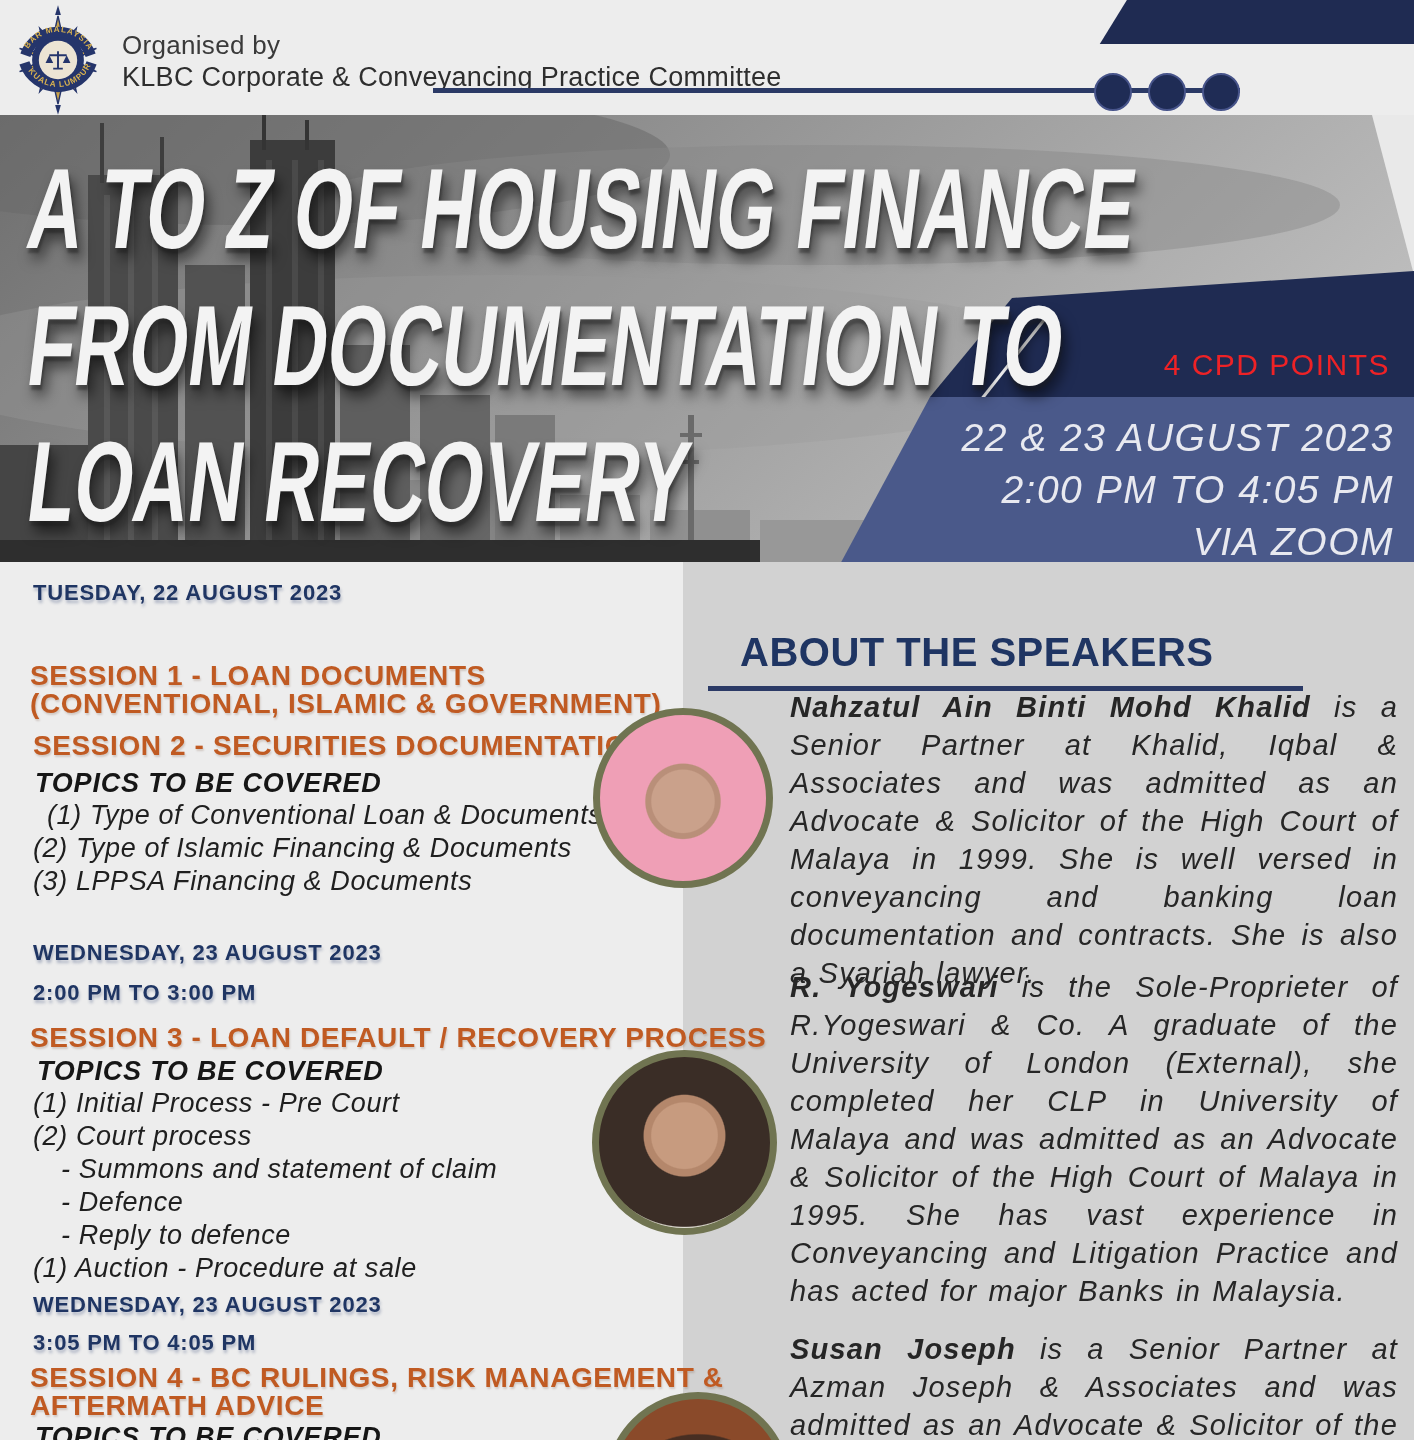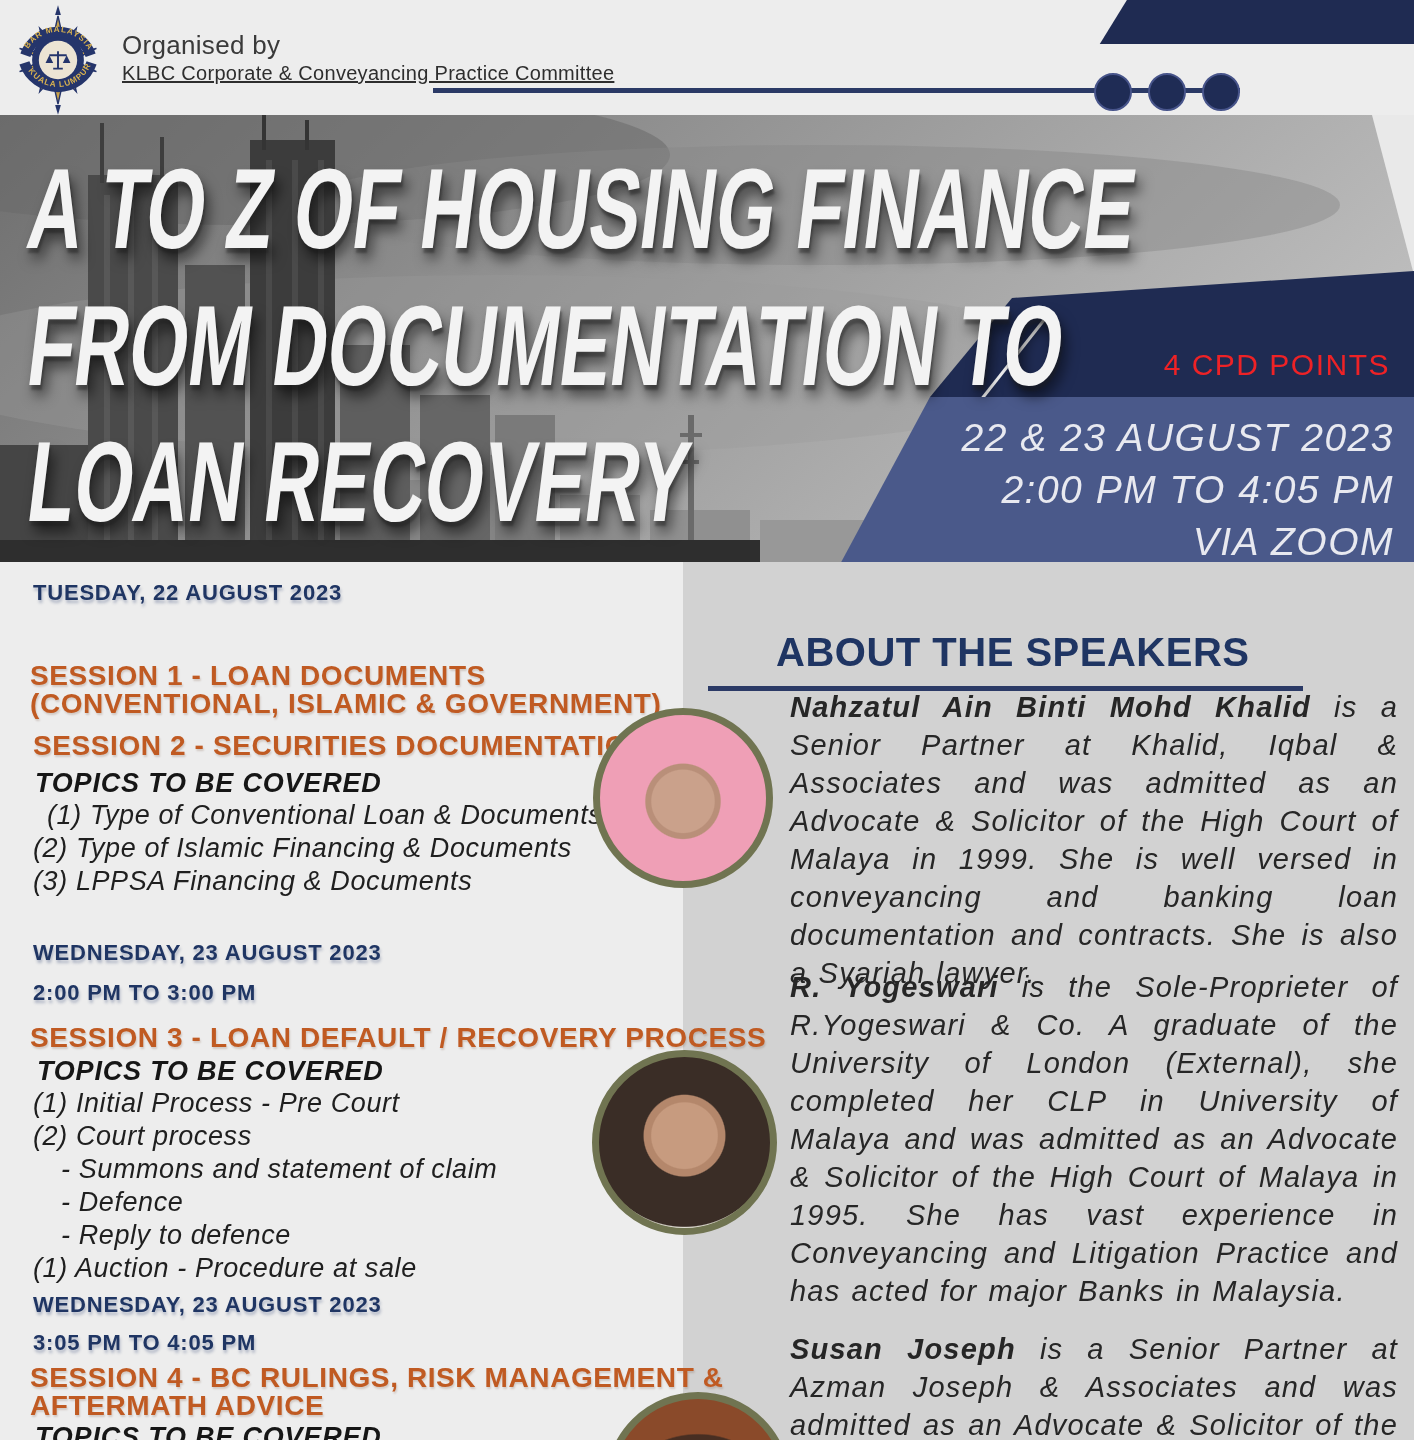--- a/index.html
+++ b/index.html
@@ -3,21 +3,21 @@
 <meta charset="utf-8">
 <style>
   html,body{margin:0;padding:0;}
   body{width:1414px;height:1440px;overflow:hidden;background:#ededed;
        font-family:"Liberation Sans",sans-serif;position:relative;}
   #page{position:absolute;inset:0;width:1414px;height:1440px;background:#ededed;}
   .abs{position:absolute;}
 
   
   .org-line{font-size:26px;color:#3a3a3a;letter-spacing:.3px;}
-  .committee-line{font-size:20px;color:#2e2e2e;letter-spacing:.3px;text-decoration:underline;}
+  .committee-line{font-size:27px;color:#2e2e2e;letter-spacing:.3px;}
   .header-rule{height:5px;background:#2b3a66;}
   .corner-par{background:#1f2b52;clip-path:polygon(10% 0,100% 0,100% 100%,1.5% 100%);}
   .dot{width:38px;height:38px;border-radius:50%;background:#1f2c55;border:2px solid #47548a;box-sizing:border-box;}
 
   
   .hero-title{color:#f3f3f3;font-weight:bold;font-size:76px;line-height:76px;white-space:nowrap;
       letter-spacing:0px;transform:skewX(-7deg) scaleY(1.5);transform-origin:0 0;
       text-shadow:6px 7px 10px rgba(0,0,0,.55),2px 3px 2px rgba(40,40,40,.45);}
 
   .cpd{font-size:30px;color:#ee2226;letter-spacing:1.5px;text-align:right;margin-left:16px;}
@@ -172,21 +172,21 @@
   <div class="abs topic indent" style="left:33px;top:1187px;z-index:2;">- Defence</div>
   <div class="abs topic indent" style="left:33px;top:1220px;z-index:2;">- Reply to defence</div>
   <div class="abs topic" style="left:33px;top:1253px;z-index:2;">(1) Auction - Procedure at sale</div>
 
   <div class="abs navy-h" style="left:33px;top:1292px;z-index:2;">WEDNESDAY, 23 AUGUST 2023</div>
   <div class="abs navy-h" style="left:33px;top:1330px;z-index:2;">3:05 PM TO 4:05 PM</div>
   <div class="abs orange-h" style="left:30px;top:1362px;z-index:2;">SESSION 4 - BC RULINGS, RISK MANAGEMENT &amp;</div>
   <div class="abs orange-h" style="left:30px;top:1390px;z-index:2;text-align:right;">AFTERMATH ADVICE</div>
   <div class="abs topics-h" style="left:35px;top:1422px;z-index:2;">TOPICS TO BE COVERED</div>
 
-  <div class="abs about-h" style="left:740px;top:630px;z-index:2;margin-left:36px;">ABOUT THE SPEAKERS</div>
+  <div class="abs about-h" style="left:740px;top:630px;z-index:2;">ABOUT THE SPEAKERS</div>
   <div class="abs about-rule" style="left:708px;top:686px;width:595px;z-index:2;"></div>
 
   <div class="abs bio" style="left:790px;top:688px;z-index:2;">
     <b>Nahzatul Ain Binti Mohd Khalid</b><span> is a Senior Partner at Khalid, Iqbal &amp; Associates and was admitted as an Advocate &amp; Solicitor of the High Court of Malaya in 1999. She is well versed in conveyancing and banking loan documentation and contracts. She is also a Syariah lawyer.</span>
   </div>
   <div class="abs bio" style="left:790px;top:968px;z-index:2;">
     <b>R. Yogeswari</b><span> is the Sole-Proprieter of R.Yogeswari &amp; Co. A graduate of the University of London (External), she completed her CLP in University of Malaya and was admitted as an Advocate &amp; Solicitor of the High Court of Malaya in 1995. She has vast experience in Conveyancing and Litigation Practice and has acted for major Banks in Malaysia.</span>
   </div>
   <div class="abs bio" style="left:790px;top:1330px;z-index:2;">
     <b>Susan Joseph</b><span> is a Senior Partner at Azman Joseph &amp; Associates and was admitted as an Advocate &amp; Solicitor of the High Court of</span>

